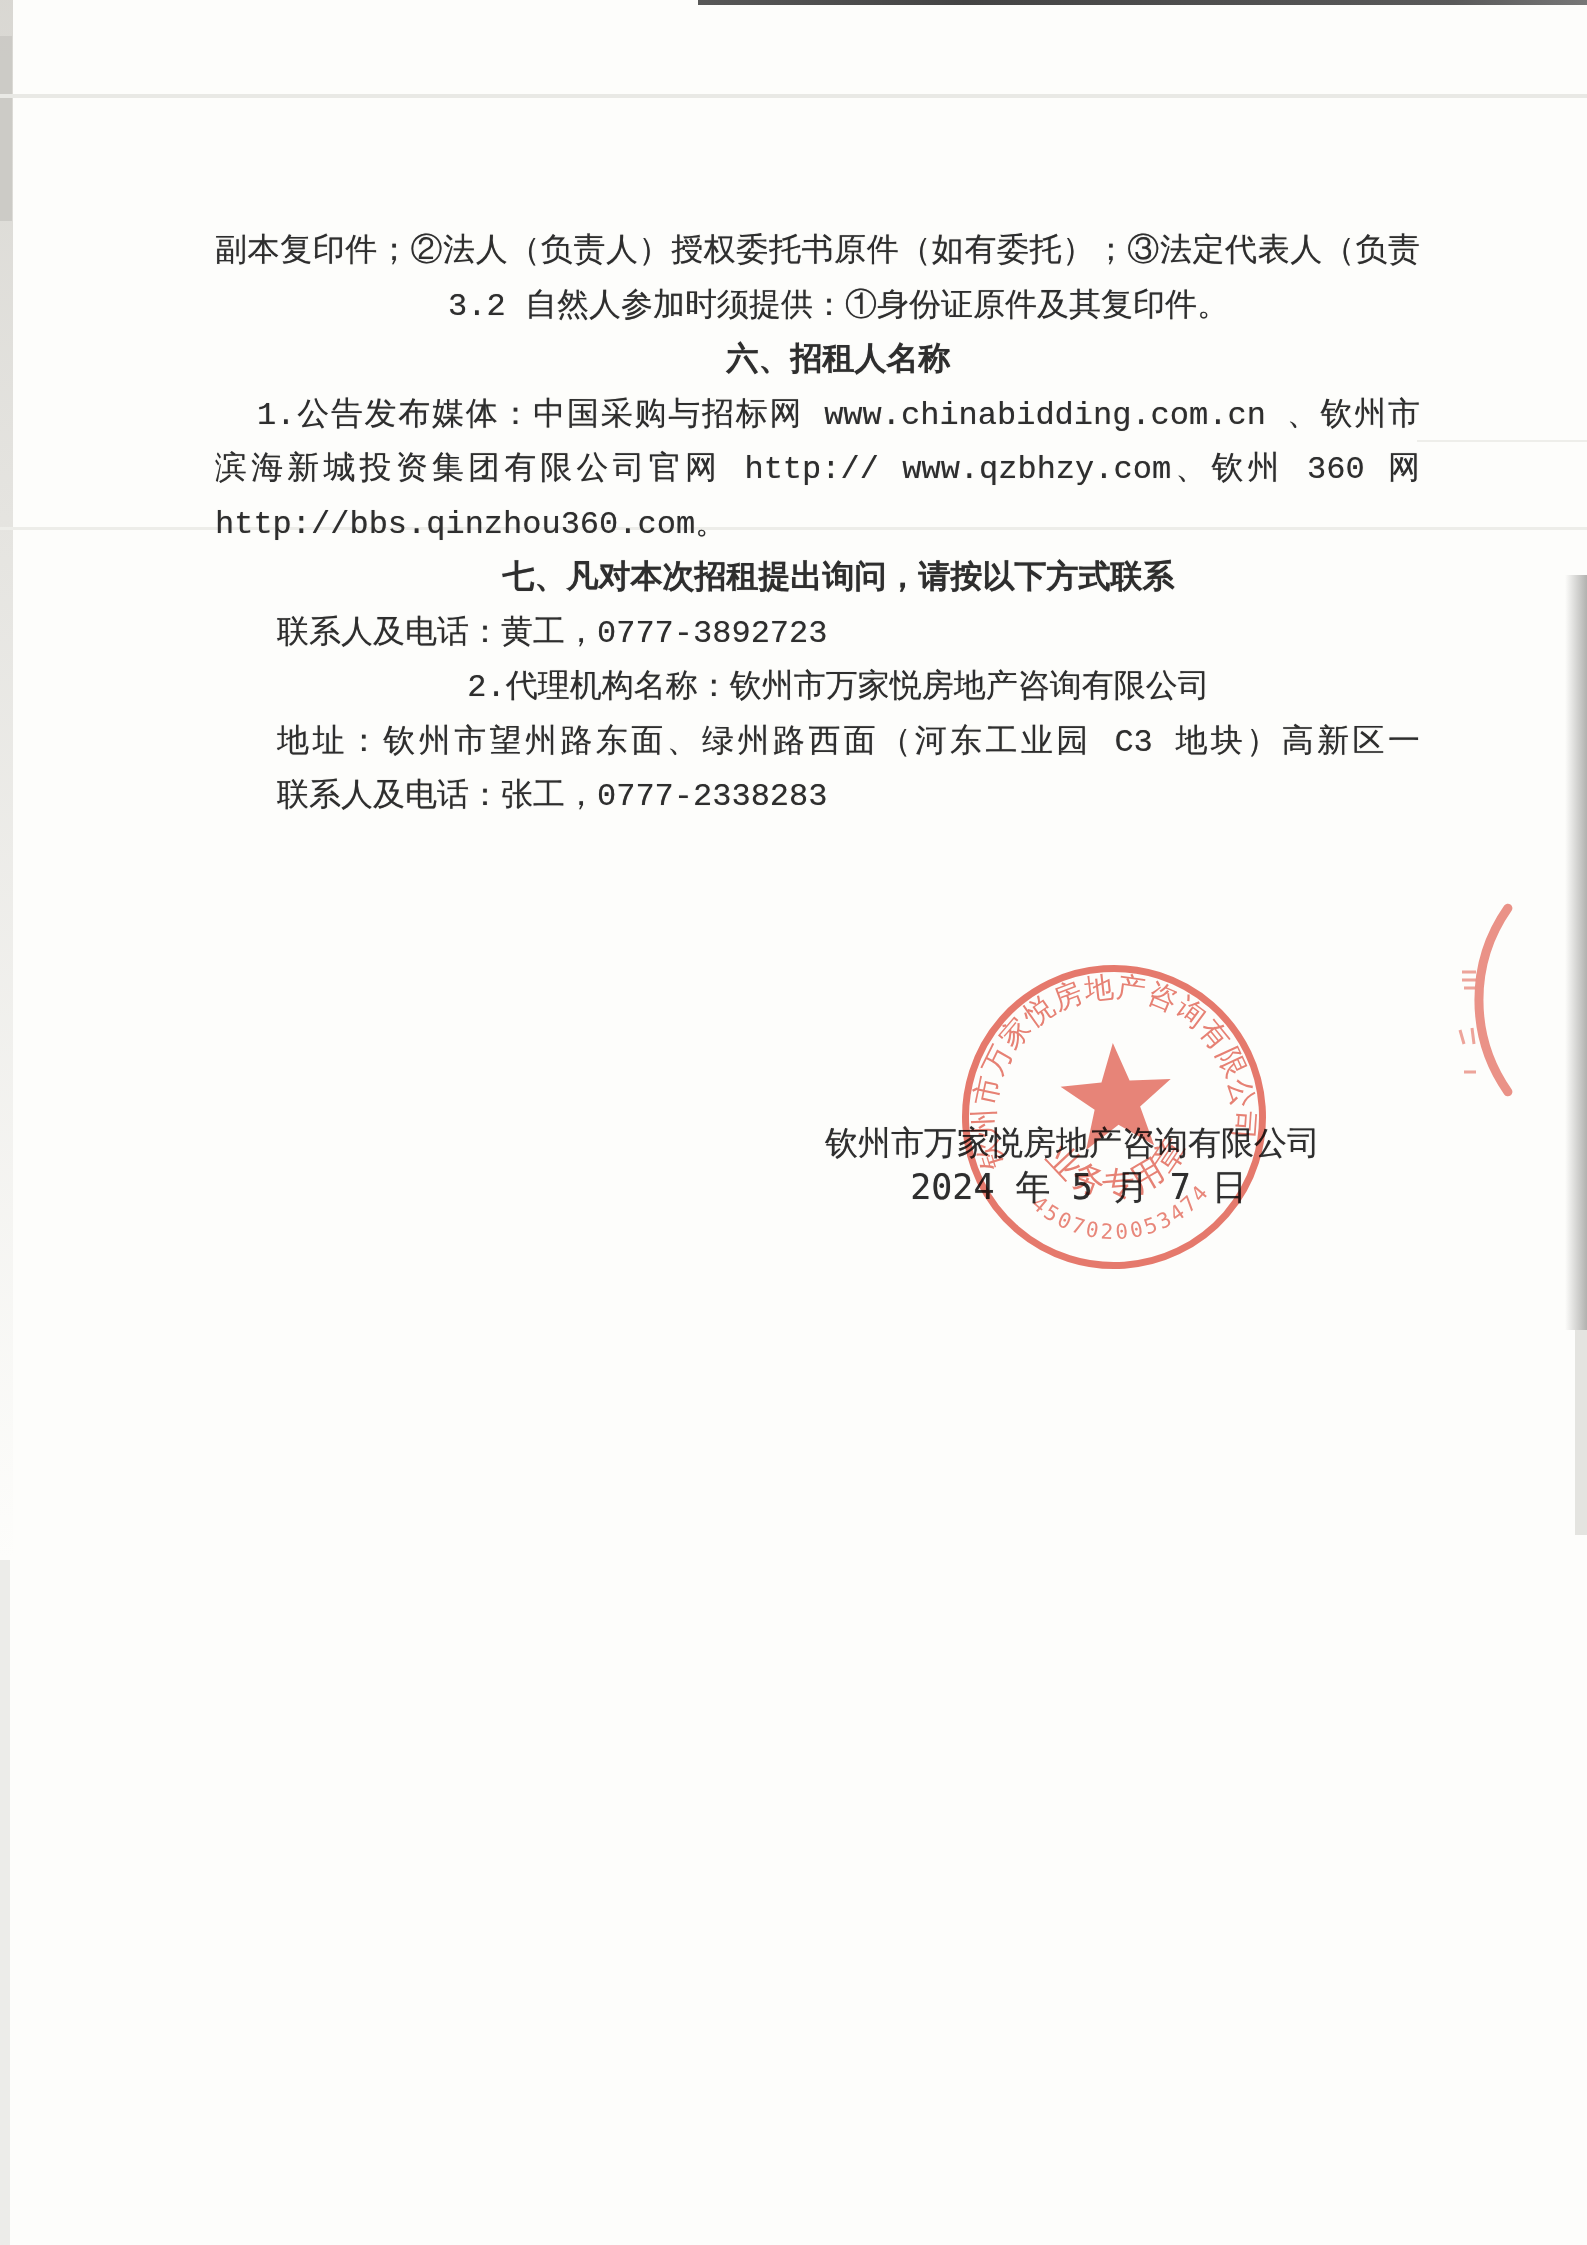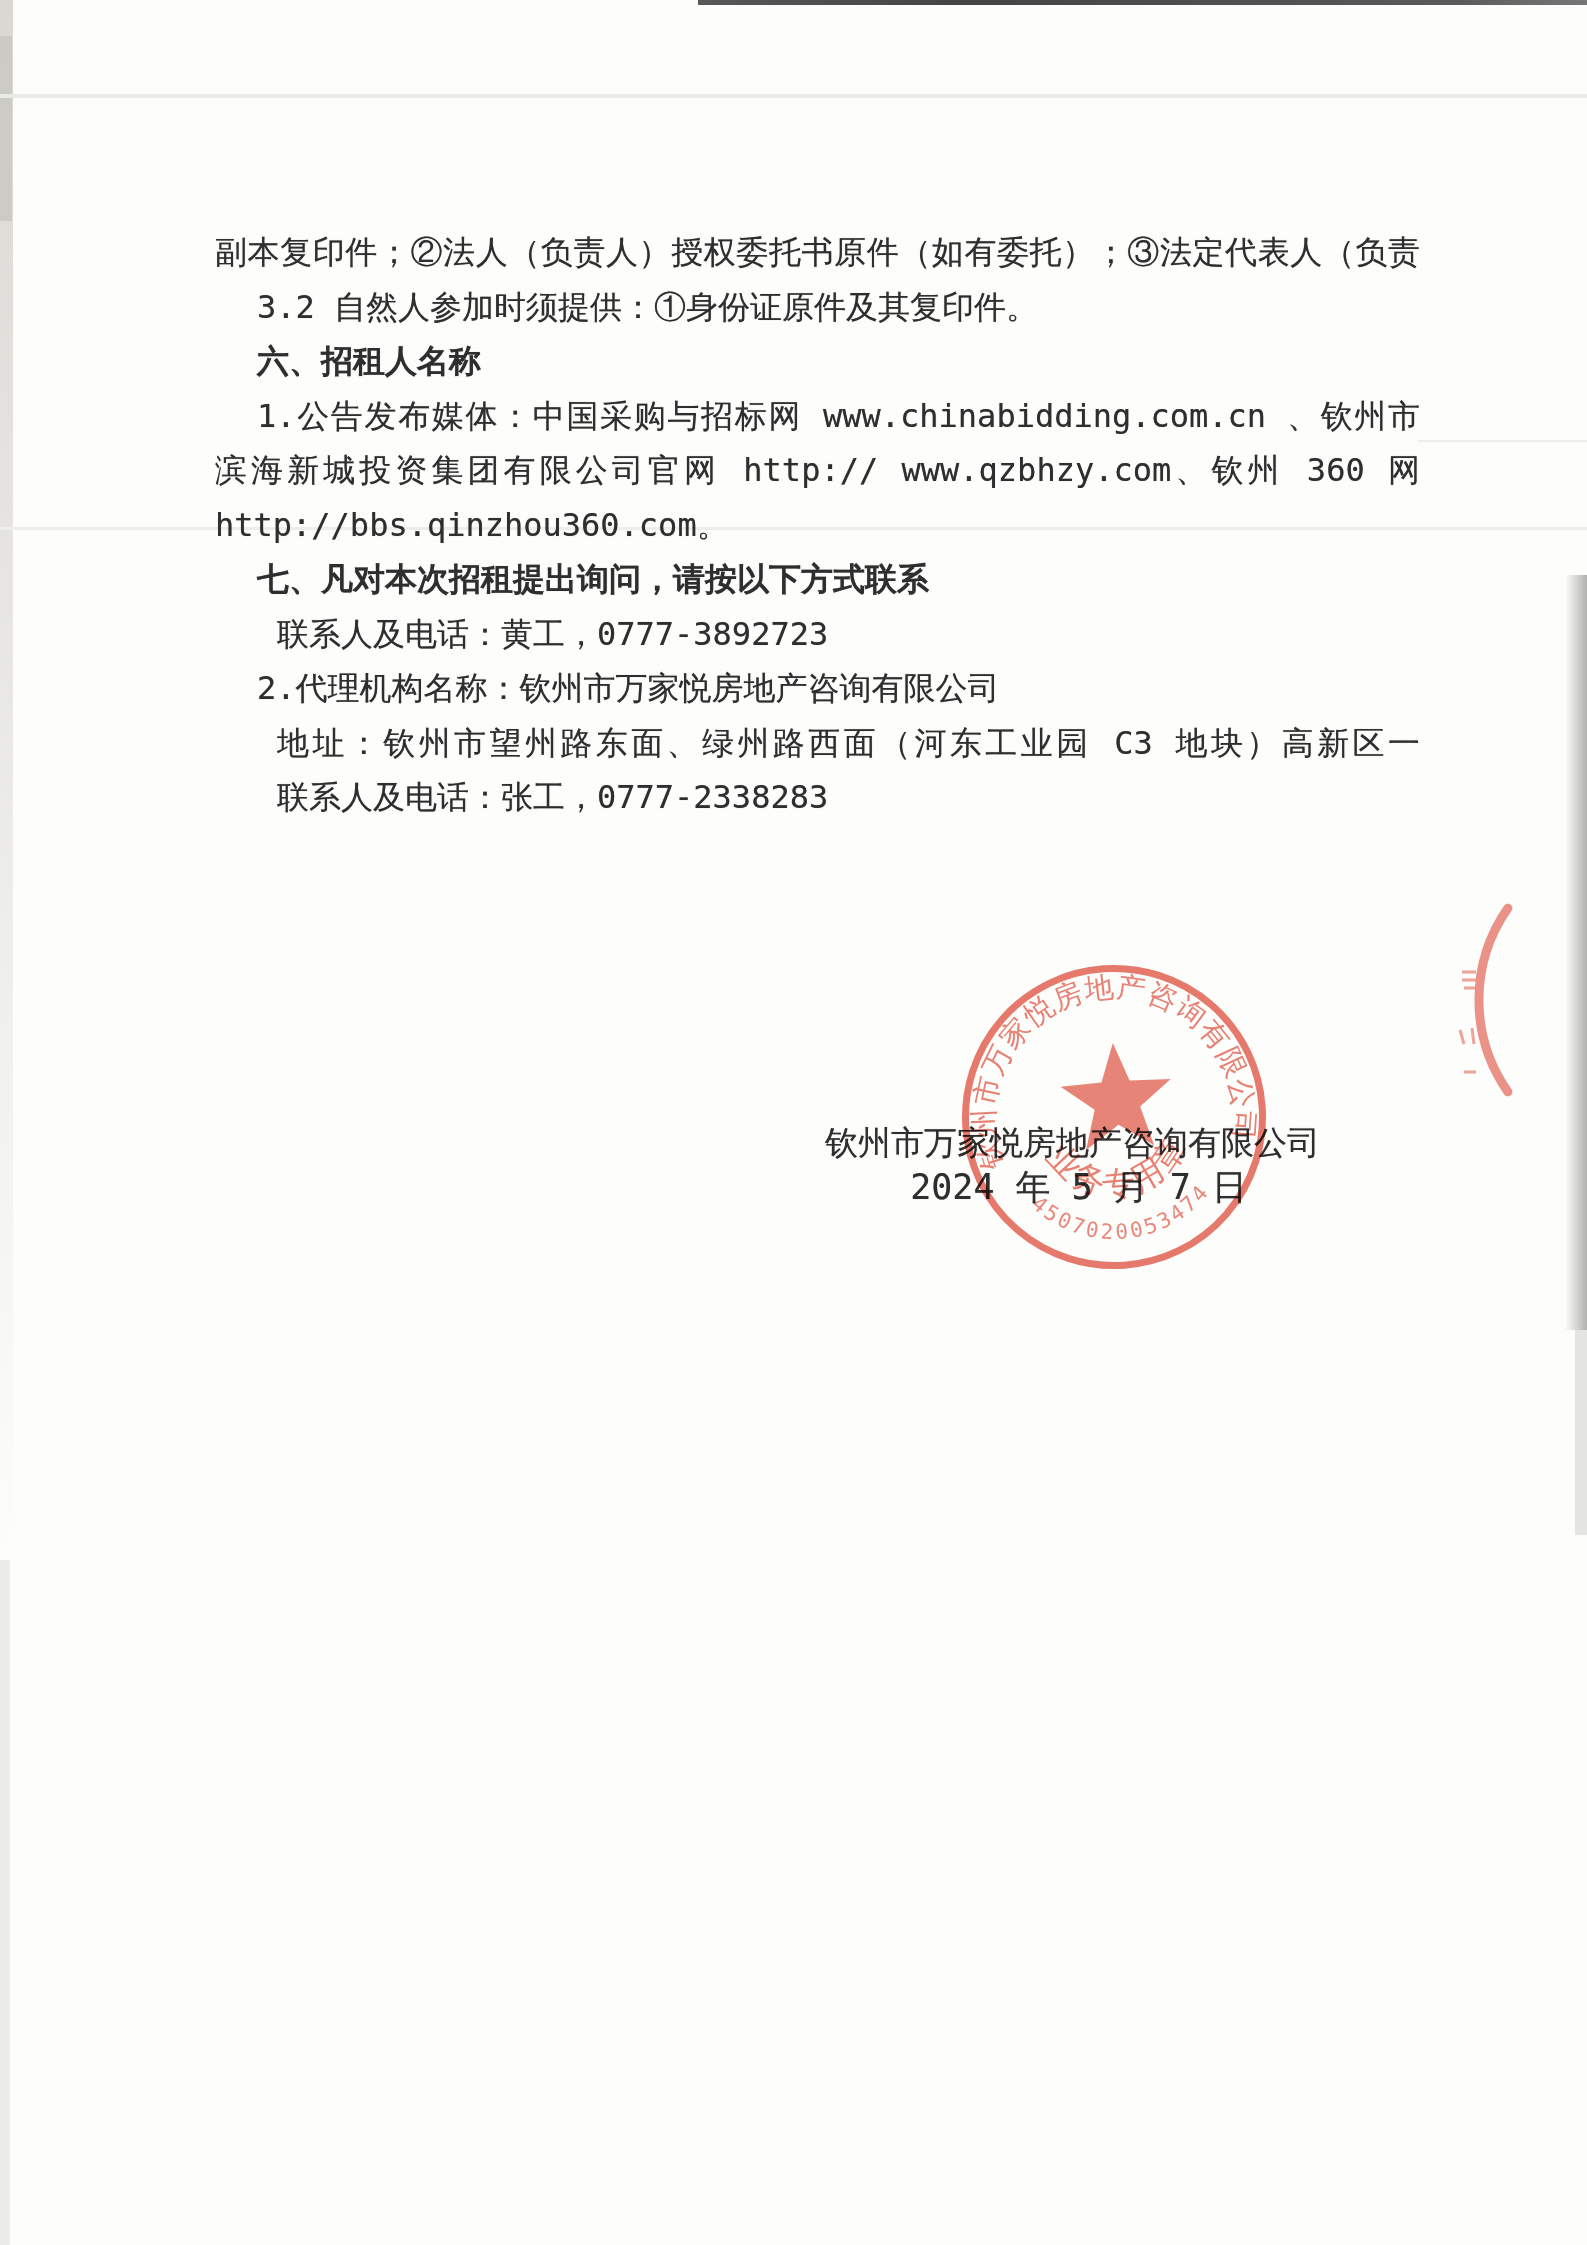--- a/index.html
+++ b/index.html
@@ -23,22 +23,23 @@
     background:linear-gradient(to right,rgba(130,130,128,0),rgba(115,115,112,.55));}
   .right-band2{right:0;top:1330px;width:12px;height:205px;background:rgba(180,180,176,.35);}
   .bl-band{left:0;top:1560px;width:10px;height:685px;background:rgba(200,198,192,.3);}
 
   
   .doc{position:absolute;left:215px;top:225px;width:1205px;z-index:3;}
   .tl{
     height:54.5px;line-height:54.5px;font-size:32px;
     text-shadow:0 0 .7px rgba(40,40,40,.55);
     white-space:normal;
+    font-family:Liberation Mono, monospace;
   }
-  .i1{padding-left:42px;}
+  .i1{padding-left:42px;text-align:center;}
   .i2{padding-left:62px;}
   .b{font-weight:700;}
   .full{text-align:justify;text-align-last:justify;}
 
   
   .sig-company{position:absolute;top:1121px;right:267px;font-size:33px;z-index:3;
     text-shadow:0 0 .7px rgba(40,40,40,.55);}
   .sig-date{position:absolute;top:1164px;right:340px;font-size:35px;z-index:3;
     text-shadow:0 0 .7px rgba(40,40,40,.55);}
 

